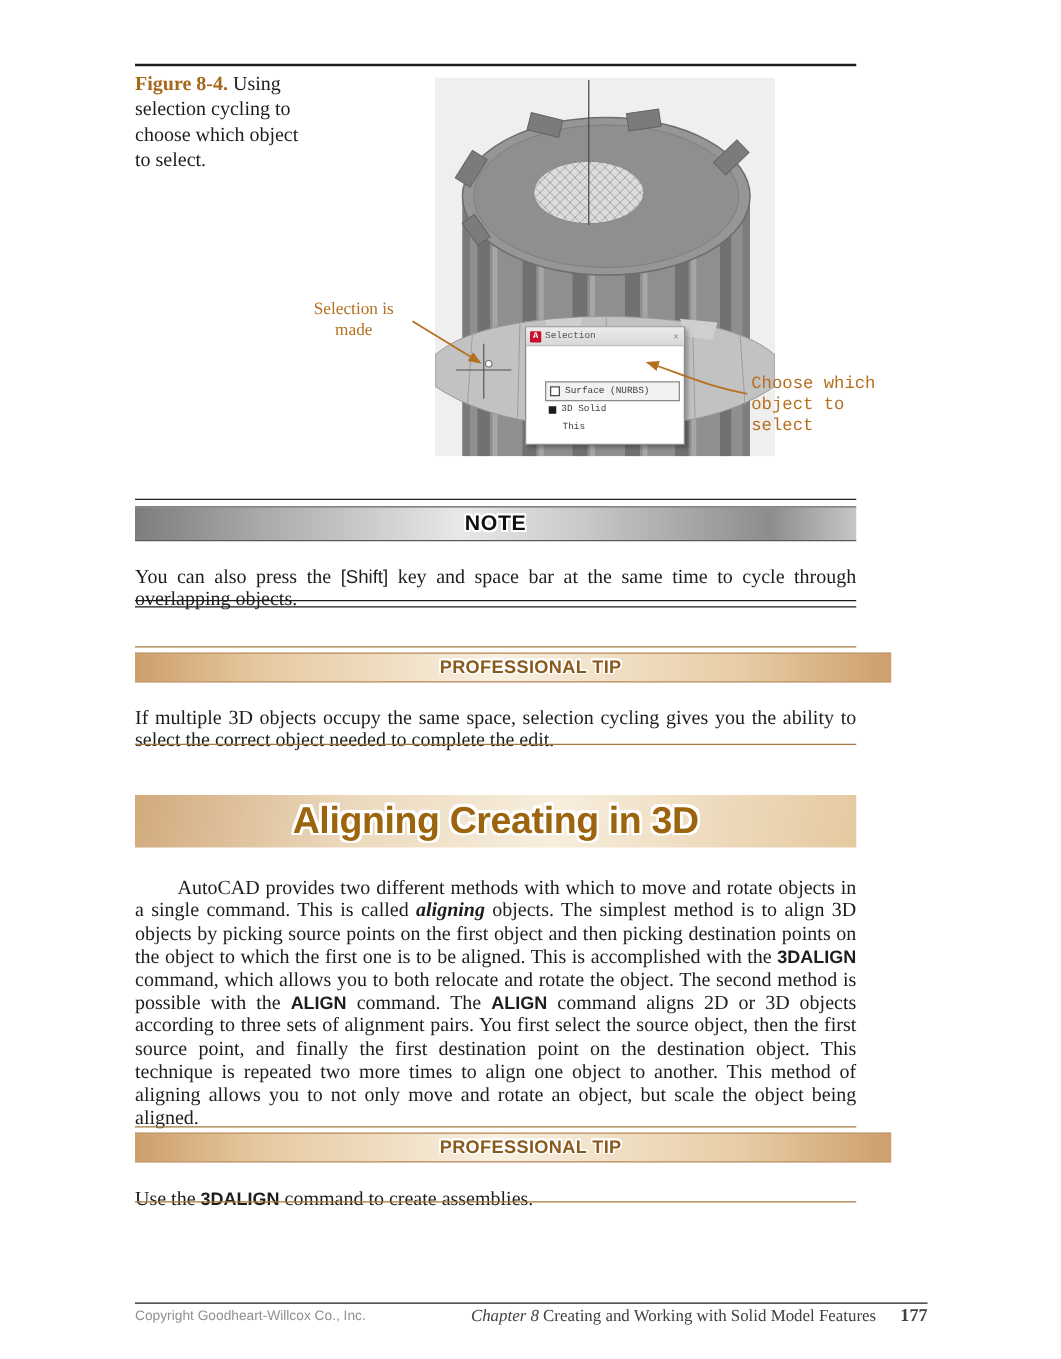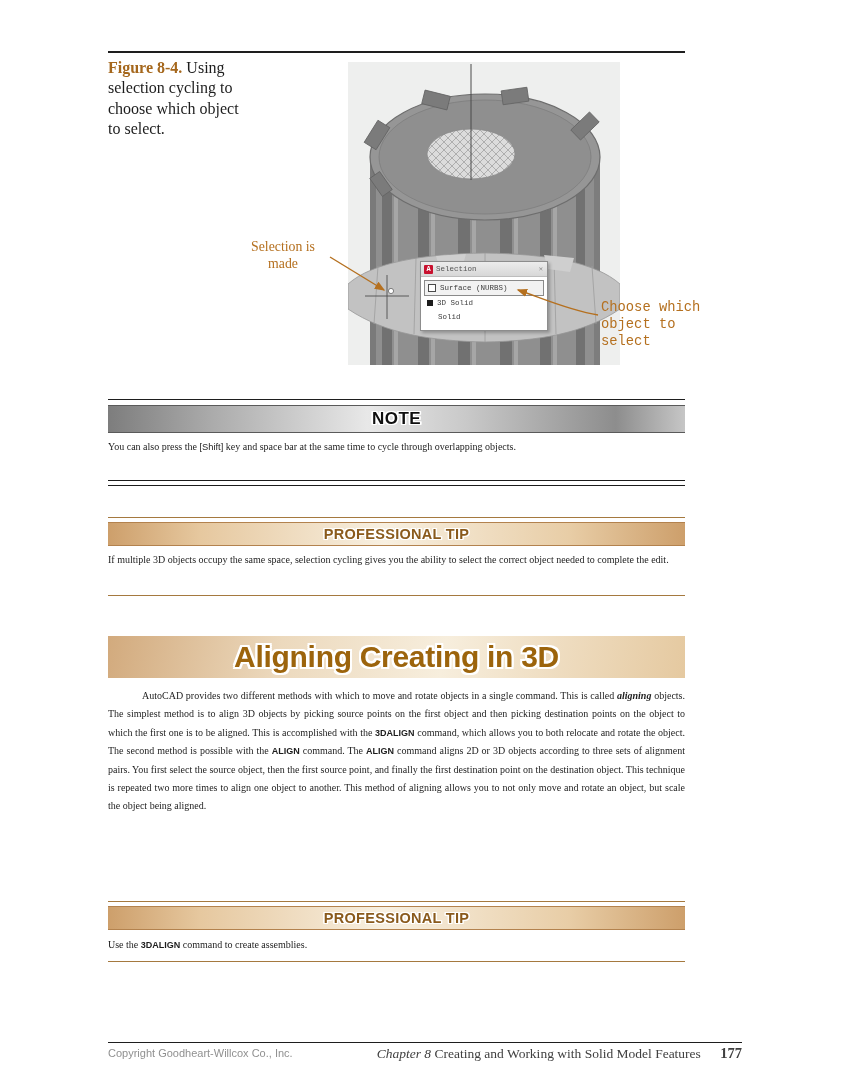--- a/index.html
+++ b/index.html
@@ -23,49 +23,49 @@
   
   .dlg{position:absolute;left:72px;top:199px;width:126px;background:#ffffff;
        border:1px solid #8d8d8d;box-shadow:2px 2px 3px rgba(0,0,0,.25);
        font-family:Liberation Mono, monospace;}
   .dlg-title{height:14px;background:linear-gradient(180deg,#ececec,#d7d7d7);
        border-bottom:1px solid #bdbdbd;display:flex;align-items:center;padding:0 3px;gap:3px;}
   .dlg-logo{width:9px;height:9px;background:#c8102e;color:#fff;font-size:7px;font-weight:bold;
        display:flex;align-items:center;justify-content:center;border-radius:1px;}
   .dlg-title-text{font-size:7.5px;color:#555;flex:1;}
   .dlg-close{font-size:7px;color:#8a8a8a;padding-right:1px;}
-  .dlg-body{padding:3px 3px 6px 3px;}
+  .dlg-body{padding:3px 3px 6px 15px;margin-top:25px;}
   .dlg-row{display:flex;align-items:center;gap:4px;height:14px;font-size:7.5px;color:#3c3c3c;padding-left:3px;}
   .dlg-row.hl{border:1px solid #8a8a8a;background:#f2f2f2;}
   .cb{width:6px;height:6px;border:1px solid #4a4a4a;background:#fff;flex:0 0 auto;}
   .sq{width:6px;height:6px;background:#1c1c1c;flex:0 0 auto;}
   .dlg-row.none .lbl{margin-left:11px;}
 
   
   .callout{position:absolute;color:#b5701f;font-size:13.8px;line-height:1.22;}
   .co-left{left:238px;top:239px;width:90px;text-align:center;}
   .co-right{left:601px;top:300px;width:100px;text-align:left;font-family:Liberation Mono, monospace;}
   .arrows{position:absolute;left:300px;top:230px;width:330px;height:115px;overflow:visible;z-index:6;pointer-events:none;}
 
   
   .note-bar{position:absolute;left:108px;top:405px;width:577px;height:26px;
       background:linear-gradient(90deg,#7d7d7d 0%,#ababab 18%,#e8e8e8 45%,#c9c9c9 62%,#8d8d8d 88%,#c6c6c6 100%);
       border-top:1px solid #5a5a5a;border-bottom:1px solid #5a5a5a;
       display:flex;align-items:center;justify-content:center;}
   .note-title{font-family:"Liberation Sans",sans-serif;font-weight:bold;font-size:17px;color:#101010;
       letter-spacing:.5px;
       text-shadow:-1.4px -1.4px 0 #fff,1.4px -1.4px 0 #fff,-1.4px 1.4px 0 #fff,1.4px 1.4px 0 #fff,0 -1.4px 0 #fff,0 1.4px 0 #fff,-1.4px 0 0 #fff,1.4px 0 0 #fff;}
-  .body-text{position:absolute;font-size:10px;line-height:18.4px;text-align:justify;color:#1d1d1d;}
+  .body-text{position:absolute;font-size:16px;line-height:18.4px;text-align:justify;color:#1d1d1d;margin-top:15px;}
   .note-body{left:108px;top:438px;width:577px;}
 
   
   .tip-bar{position:absolute;left:108px;width:577px;height:22px;
       background:linear-gradient(90deg,#cd9f6b 0%,#e6c89f 16%,#f8f0e1 48%,#e8cda6 80%,#cd9f6b 100%);
       border-top:1px solid #b3824e;border-bottom:1px solid #b3824e;
-      display:flex;align-items:center;justify-content:center;}
+      display:flex;align-items:center;justify-content:center;padding-left:28px;}
   .tip-title{font-family:"Liberation Sans",sans-serif;font-weight:bold;font-size:14.5px;color:#8a5a1c;
       letter-spacing:.3px;
       text-shadow:-1.2px -1.2px 0 #fff,1.2px -1.2px 0 #fff,-1.2px 1.2px 0 #fff,1.2px 1.2px 0 #fff,0 -1.2px 0 #fff,0 1.2px 0 #fff,-1.2px 0 0 #fff,1.2px 0 0 #fff;}
   .tip1-body{left:108px;top:551px;width:577px;}
   .tip2-body{left:108px;top:936px;width:577px;}
 
   
   .heading-bar{position:absolute;left:108px;top:636px;width:577px;height:42px;
       background:linear-gradient(100deg,#d2aa7d 0%,#ecd9bd 30%,#f7eedd 58%,#e5c9a0 100%);
       display:flex;align-items:center;justify-content:center;}
@@ -169,21 +169,21 @@
       <div class="dlg-body">
         <div class="dlg-row hl">
           <span class="cb"></span>
           <span class="lbl">Surface (NURBS)</span>
         </div>
         <div class="dlg-row">
           <span class="sq"></span>
           <span class="lbl">3D Solid</span>
         </div>
         <div class="dlg-row none">
-          <span class="lbl">Solid</span>
+          <span class="lbl">This</span>
         </div>
       </div>
     </div>
   </div>
 
   <div class="callout co-left">Selection is made</div>
   <div class="callout co-right">Choose which object to select</div>
   <svg class="arrows" viewBox="0 0 330 115">
     <defs>
       <marker id="ah" markerWidth="9" markerHeight="8" refX="6.5" refY="3" orient="auto">

